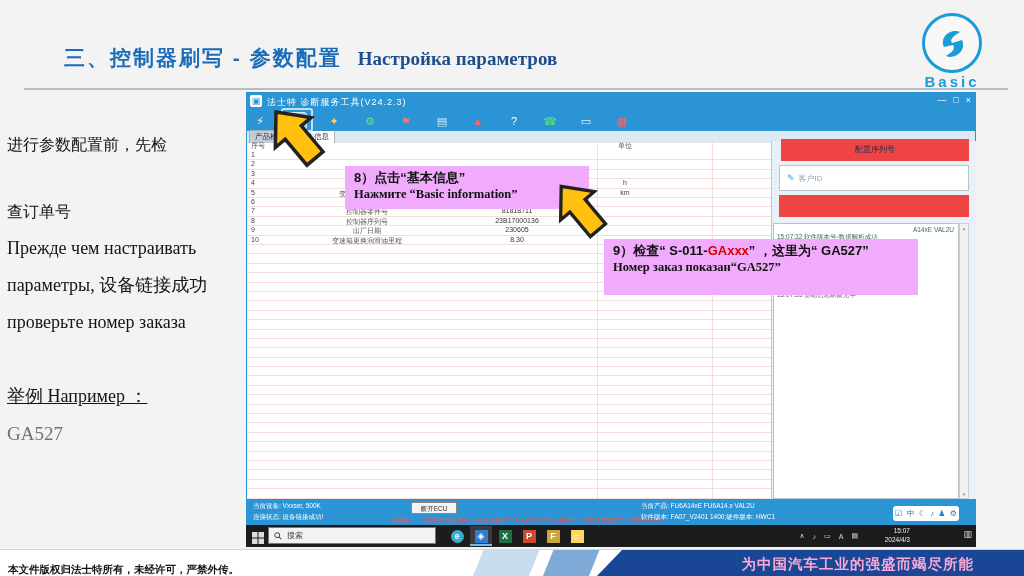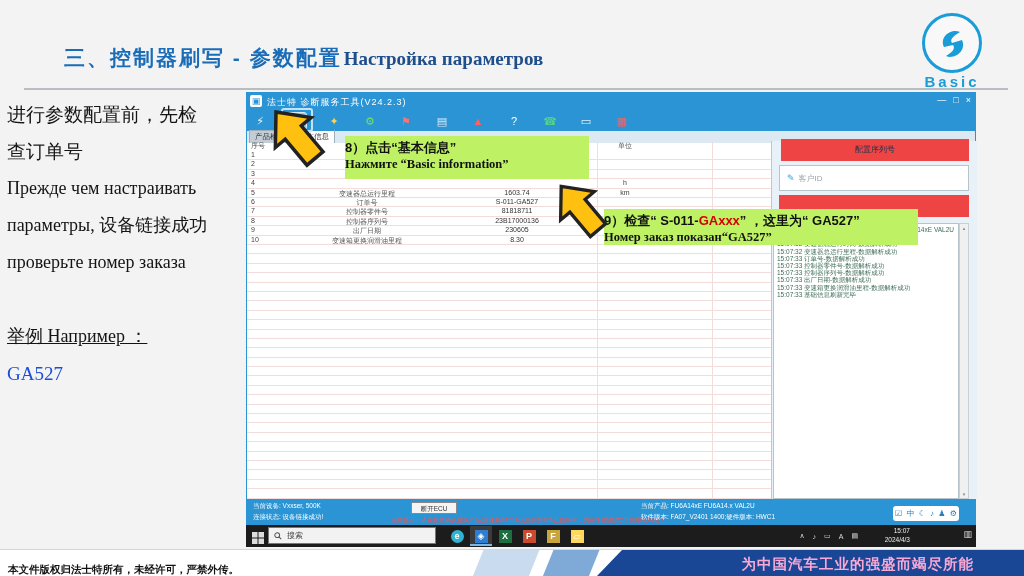--- a/index.html
+++ b/index.html
@@ -2,31 +2,31 @@
 <html><head>
 <meta charset="utf-8">
 <style>
   html,body{margin:0;padding:0;background:#888;}
   .slide{position:relative;width:1024px;height:576px;background:#f3f3f4;overflow:hidden;
          font-family:"Liberation Sans","DejaVu Sans",sans-serif;}
   .abs{position:absolute;}
 
   
   .title-zh{font-size:21px;font-weight:bold;color:#1a6cb7;letter-spacing:2px;}
-  .title-ru{font-size:19px;font-weight:bold;color:#1f4e8c;font-family:"Liberation Serif","DejaVu Serif",serif;margin-left:2px;}
+  .title-ru{font-size:19px;font-weight:bold;color:#1f4e8c;font-family:"Liberation Serif","DejaVu Serif",serif;margin-left:16px;}
   .divider{height:2px;background:#b9bdc2;}
   .logo-circle{width:54px;height:54px;border:3px solid #1a9cd8;border-radius:50%;background:#f8f8f8;}
   .logo-text{font-size:15px;color:#1a9cd8;letter-spacing:3px;text-align:center;font-weight:bold;}
 
   
   .note-line{line-height:37px;white-space:nowrap;}
-  .note-line.zh{font-size:19px;color:#141414;}
+  .note-line.zh{font-size:16px;color:#141414;margin-top:30px;}
   .note-line.ru{font-size:18px;color:#141414;font-family:"Liberation Serif","DejaVu Serif",serif;}
   .note-line.mix{font-size:18px;color:#141414;font-family:"Liberation Serif","DejaVu Serif",serif;text-decoration:underline;}
-  .note-line.red{font-size:19px;color:#1d4ed8;font-family:"Liberation Serif","DejaVu Serif",serif;}
+  .note-line.red{font-size:19px;color:#737373;font-family:"Liberation Serif","DejaVu Serif",serif;}
   .note-line.sp{height:37px;}
 
   
   .app{left:246px;top:92px;width:730px;height:433px;background:#fff;border:1px solid #2a94d4;box-sizing:border-box;}
   .titlebar{left:0;top:0;width:100%;height:17px;background:#2a94d4;color:#fff;}
   .titlebar .t-icon{left:3px;top:2px;width:12px;height:12px;background:#fff;color:#2a94d4;font-size:9px;line-height:12px;text-align:center;border-radius:2px;}
   .titlebar .t-text{left:20px;top:3px;font-size:9px;letter-spacing:1px;}
   .win-controls{right:4px;top:2px;display:flex;gap:7px;}
   .win-controls span{font-size:9px;color:#fff;cursor:default;}
   .toolbar{left:0;top:17px;width:100%;height:21px;background:#2a94d4;display:flex;align-items:center;gap:18px;padding-left:4px;box-sizing:border-box;}
@@ -62,21 +62,21 @@
   .scrollbar .dn{position:absolute;bottom:1px;left:0;width:100%;}
 
   
   .statusbar{left:0;top:406px;width:100%;height:27px;background:#2a94d4;color:#fff;font-size:6.5px;}
   .sb-btn{left:164px;top:3px;width:46px;height:12px;background:#f4f4f4;color:#333;font-size:6.5px;text-align:center;line-height:12px;border:1px solid #888;box-sizing:border-box;cursor:pointer;}
   .sb-notice{left:144px;top:17px;width:370px;color:#ff5050;font-size:6px;white-space:nowrap;overflow:hidden;}
   .sb-cluster{left:646px;top:7px;width:66px;height:15px;background:#fff;border-radius:3px;display:flex;align-items:center;justify-content:space-around;}
   .sb-cluster span{color:#2a7fc1;font-size:8px;cursor:pointer;}
 
   
-  .callout{background:#bef264;color:#111;padding:3px 0;box-sizing:border-box;}
+  .callout{background:#f0abfc;color:#111;padding:3px 9px;box-sizing:border-box;margin-top:30px;}
   .co-l1{font-size:13px;font-weight:bold;white-space:nowrap;}
   .co-l2{font-size:12.5px;font-weight:bold;font-family:"Liberation Serif","DejaVu Serif",serif;white-space:nowrap;}
   .co-red{color:#d40000;}
   .arrow-svg{pointer-events:none;}
 
   
   .taskbar{left:246px;top:525px;width:730px;height:22px;background:#1c1c1c;}
   .searchbox{left:22px;top:2px;width:168px;height:17px;background:#f2f2f2;border:1px solid #777;box-sizing:border-box;display:flex;align-items:center;gap:5px;padding-left:5px;}
   .searchbox .s-txt{font-size:8px;color:#444;}
   .tb-app{position:absolute;top:1px;width:22px;height:20px;display:flex;align-items:center;justify-content:center;cursor:pointer;}
@@ -327,21 +327,21 @@
   <div class="abs" style="left:281px;top:108px;width:28px;height:20px;border:2px solid #bfe3f7;border-radius:3px;"></div>
 
   <div class="abs callout" style="left:345px;top:136px;width:244px;height:43px;">
     <div class="co-l1">8）点击“基本信息”</div>
     <div class="co-l2">Нажмите “Basic information”</div>
   </div>
   <svg class="abs arrow-svg" style="left:262px;top:102px;" width="70" height="70" viewBox="0 0 60 60">
     <polygon points="30,2 50,25 39,25 39,54 21,54 21,25 10,25" fill="#ffc010" stroke="#222" stroke-width="3" transform="rotate(-40 30 30)"></polygon>
   </svg>
 
-  <div class="abs callout" style="left:604px;top:209px;width:314px;height:36px;">
+  <div class="abs callout" style="left:604px;top:209px;width:314px;height:56px;">
     <div class="co-l1">
       <span>9）检查“ S-011-</span><span class="co-red">GAxxx</span><span>” ，这里为“ GA527”</span>
     </div>
     <div class="co-l2">Номер заказ показан“GA527”</div>
   </div>
   <svg class="abs arrow-svg" style="left:548px;top:177px;" width="66" height="66" viewBox="0 0 60 60">
     <polygon points="30,2 50,25 39,25 39,54 21,54 21,25 10,25" fill="#ffc010" stroke="#222" stroke-width="3" transform="rotate(-40 30 30)"></polygon>
   </svg>
 
   <div class="abs taskbar">

